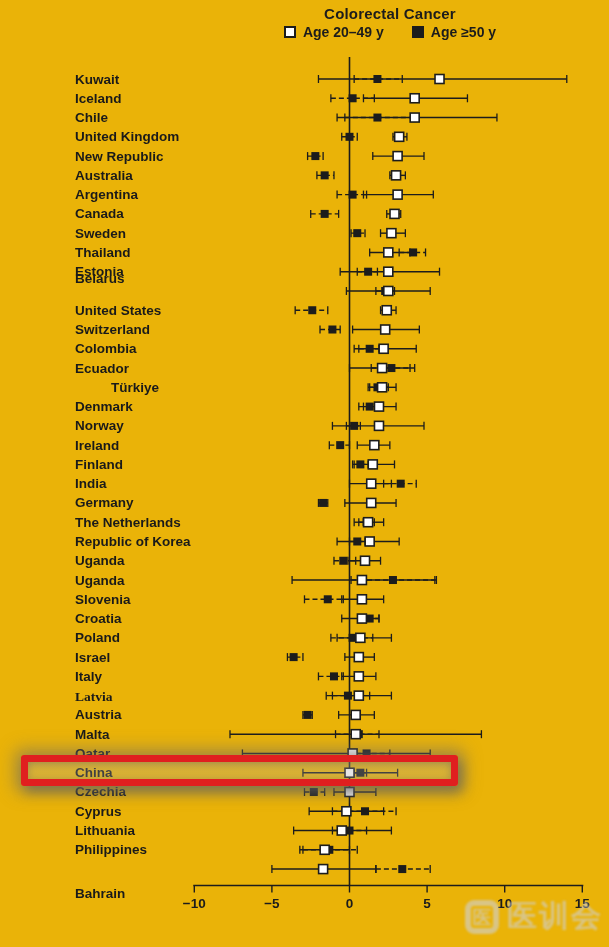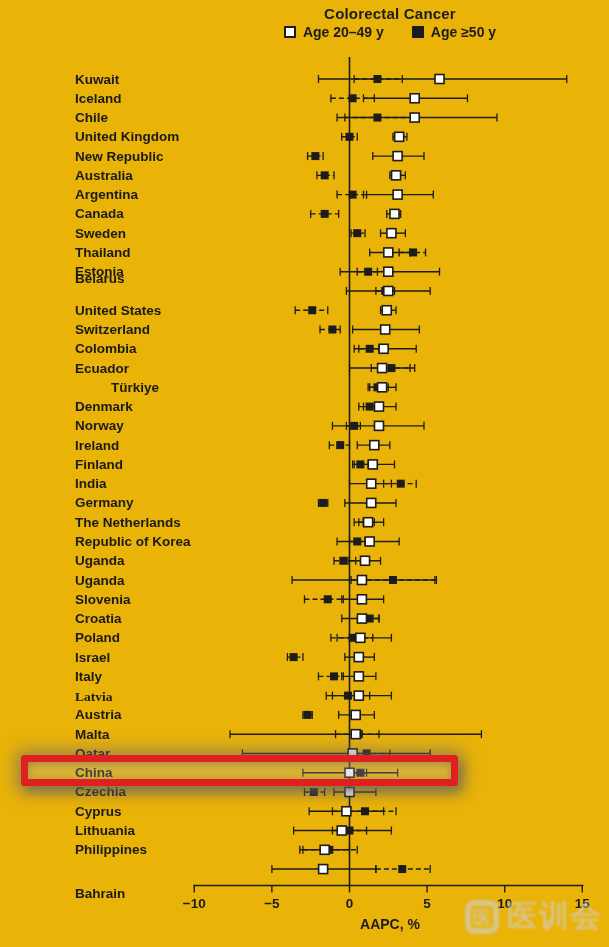--- a/index.html
+++ b/index.html
@@ -437,21 +437,20 @@
       <div class="country" style="top: 724.68px;">Malta</div>
       <div class="country" style="top: 743.95px;">Qatar</div>
       <div class="country" style="top: 763.22px;">China</div>
       <div class="country" style="top: 782.49px;">Czechia</div>
       <div class="country" style="top: 801.76px;">Cyprus</div>
       <div class="country" style="top: 821.03px;">Lithuania</div>
       <div class="country" style="top: 840.3px;">Philippines</div>
       <div class="country" style="top: 859.57px; margin-top: 24px;">Bahrain</div>
     </div>
 
-  <div class="xlabel">AAPC, %</div>
 
   <div class="highlight"></div>
 
   <div class="watermark">
     <span class="wm-logo">医</span>
     <span class="wm-text">医训会</span>
   </div>
 </div>
 
 </body></html>

